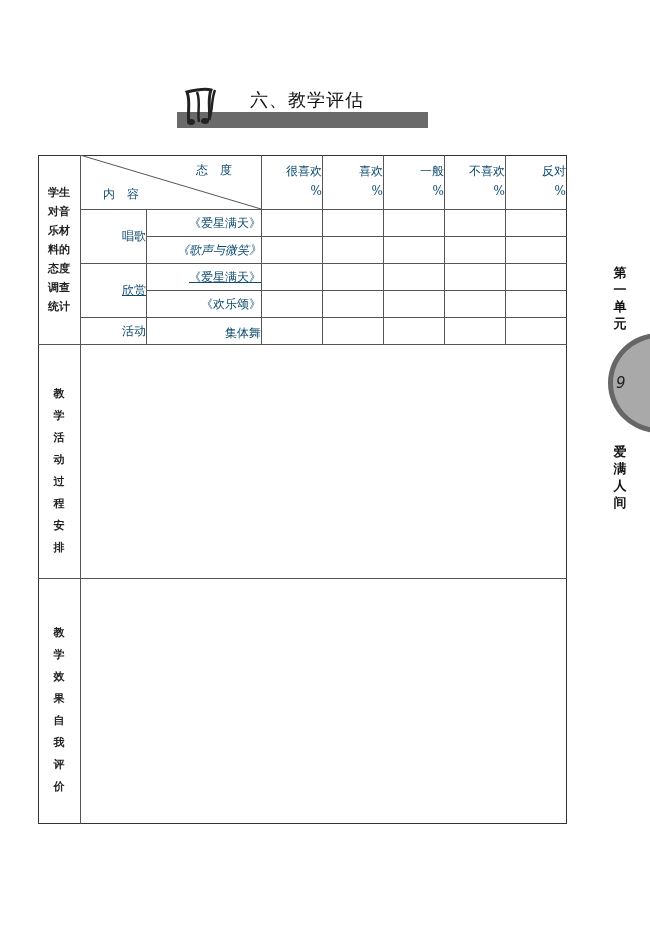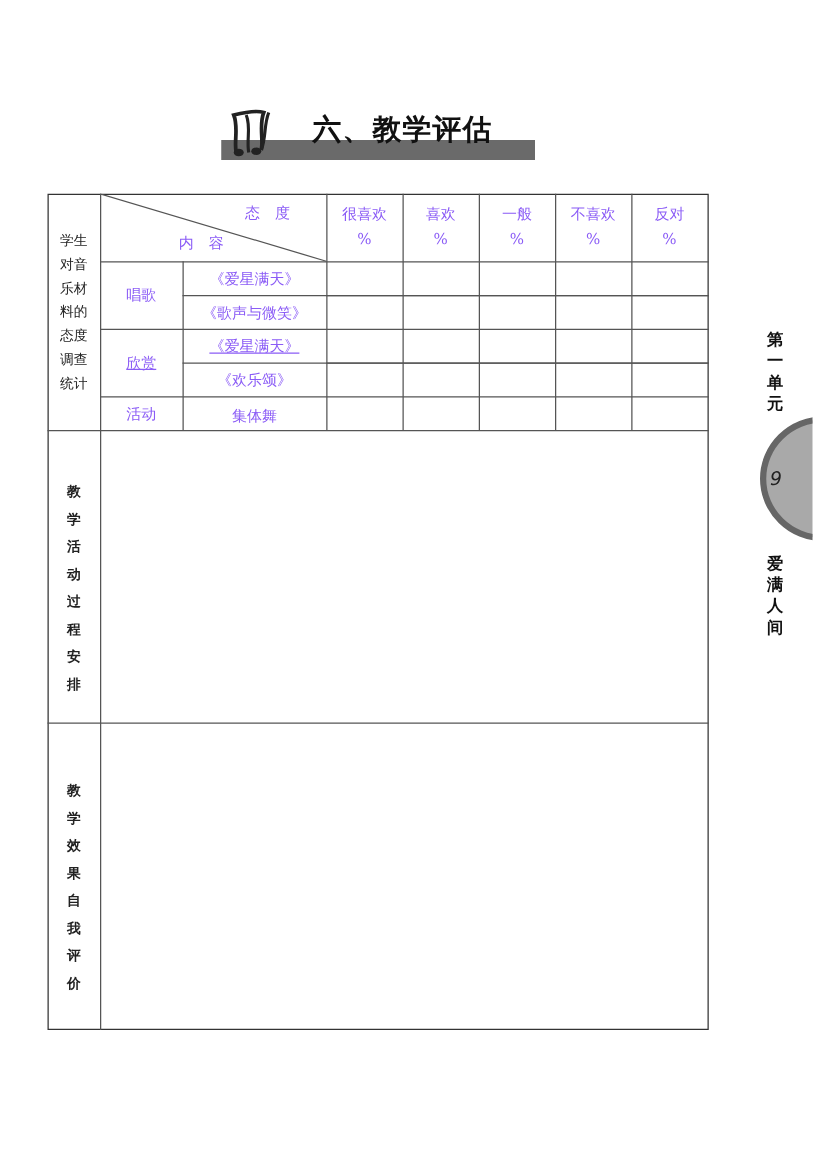--- a/index.html
+++ b/index.html
@@ -1,28 +1,28 @@
 <!DOCTYPE html>
 <html><head>
 <meta charset="utf-8">
 <style>
   * { margin:0; padding:0; box-sizing:border-box; }
   html, body { width:650px; height:940px; background:#fff; overflow:hidden; }
   body { position:relative; font-family:"DejaVu Serif", "Liberation Serif", serif; color:#222; }
 
   .title-bar { position:absolute; left:177px; top:112px; width:251px; height:16px; background:#6a6a6a; }
   .title-notes { position:absolute; left:181px; top:84px; width:44px; height:44px; }
-  .title-text { position:absolute; left:250px; top:88px; font-family:"DejaVu Sans","Liberation Sans",sans-serif; font-weight:bold; font-size:23px; color:#111; letter-spacing:1px; }
+  .title-text { position:absolute; left:250px; top:88px; font-family:"DejaVu Sans","Liberation Sans",sans-serif; font-weight:normal; font-size:18px; color:#111; letter-spacing:1px; }
 
   .sheet { position:absolute; border:1.5px solid #333; }
   .hline { position:absolute; height:1px; background:#555; }
   .vline { position:absolute; width:1px; background:#555; }
 
-  .cell-text { position:absolute; font-size:12px; color:#8b5cf6; text-align:center; white-space:nowrap; }
-  .bold-label { position:absolute; font-family:"DejaVu Sans","Liberation Sans",sans-serif; font-weight:normal; font-size:11px; color:#222; text-align:center; line-height:19px; }
+  .cell-text { position:absolute; font-size:12px; color:#0c4a6e; text-align:right; white-space:nowrap; }
+  .bold-label { position:absolute; font-family:"DejaVu Sans","Liberation Sans",sans-serif; font-weight:bold; font-size:11px; color:#222; text-align:center; line-height:19px; }
   .vert-label { position:absolute; font-family:"DejaVu Sans","Liberation Sans",sans-serif; font-weight:bold; font-size:11px; color:#222; text-align:center; line-height:22px; width:20px; }
 
   .side-label { position:absolute; font-family:"DejaVu Sans","Liberation Sans",sans-serif; font-weight:bold; font-size:13px; color:#111; width:16px; line-height:17px; text-align:center; }
   .page-circle { position:absolute; left:608px; top:333px; width:102px; height:100px; border-radius:50%; background:#a9a9a9; border:5px solid #666; }
   .page-num { position:absolute; left:616px; top:374px; font-family:"DejaVu Sans","Liberation Sans",sans-serif; font-style:italic; font-size:15px; color:#222; }
 </style>
 </head>
 <body>
 
 <div class="title-bar"></div>
@@ -56,21 +56,21 @@
 <div class="hline" style="left:80px; top:317px; width:487px;"></div>
 <div class="hline" style="left:322px; top:236px; width:0;"></div>
 
 <div class="hline" style="left:261px; top:236px; width:306px;"></div>
 <div class="hline" style="left:261px; top:290px; width:306px;"></div>
 
 <svg style="position:absolute; left:80px; top:155px;" width="182" height="55">
   <line x1="0" y1="0" x2="181" y2="54" stroke="#555" stroke-width="1"></line>
 </svg>
 <div class="cell-text" style="left:196px; top:162px;">态　度</div>
-<div class="cell-text" style="left:103px; top:186px;margin-left:40px;">内　容</div>
+<div class="cell-text" style="left:103px; top:186px;">内　容</div>
 
 <div>
   <div class="cell-text" style="left:261px; top:163px; width:61px;">
       <div>很喜欢</div>
       <div style="margin-top:4px;">%</div>
     </div>
   <div class="cell-text" style="left:322px; top:163px; width:61px;">
       <div>喜欢</div>
       <div style="margin-top:4px;">%</div>
     </div>
@@ -83,21 +83,21 @@
       <div style="margin-top:4px;">%</div>
     </div>
   <div class="cell-text" style="left:505px; top:163px; width:61px;">
       <div>反对</div>
       <div style="margin-top:4px;">%</div>
     </div>
 </div>
 
 <div class="cell-text" style="left:80px; top:228px; width:66px;">唱歌</div>
 <div class="cell-text" style="left:146px; top:215px; width:115px;">《爱星满天》</div>
-<div class="cell-text" style="left:146px; top:242px; width:115px;">《歌声与微笑》</div>
+<div class="cell-text" style="left:146px; top:242px; width:115px;font-style:italic;">《歌声与微笑》</div>
 
 <div class="cell-text" style="left:80px; top:282px; width:66px;text-decoration:underline;">欣赏</div>
 <div class="cell-text" style="left:146px; top:269px; width:115px;text-decoration:underline;">《爱星满天》</div>
 <div class="cell-text" style="left:146px; top:296px; width:115px;">《欢乐颂》</div>
 
 <div class="cell-text" style="left:80px; top:323px; width:66px;">活动</div>
 <div class="cell-text" style="left:146px; top:325px; width:115px;">集体舞</div>
 
 <div class="bold-label" style="left:38px; top:183px; width:42px;">
   <div>学生</div>

